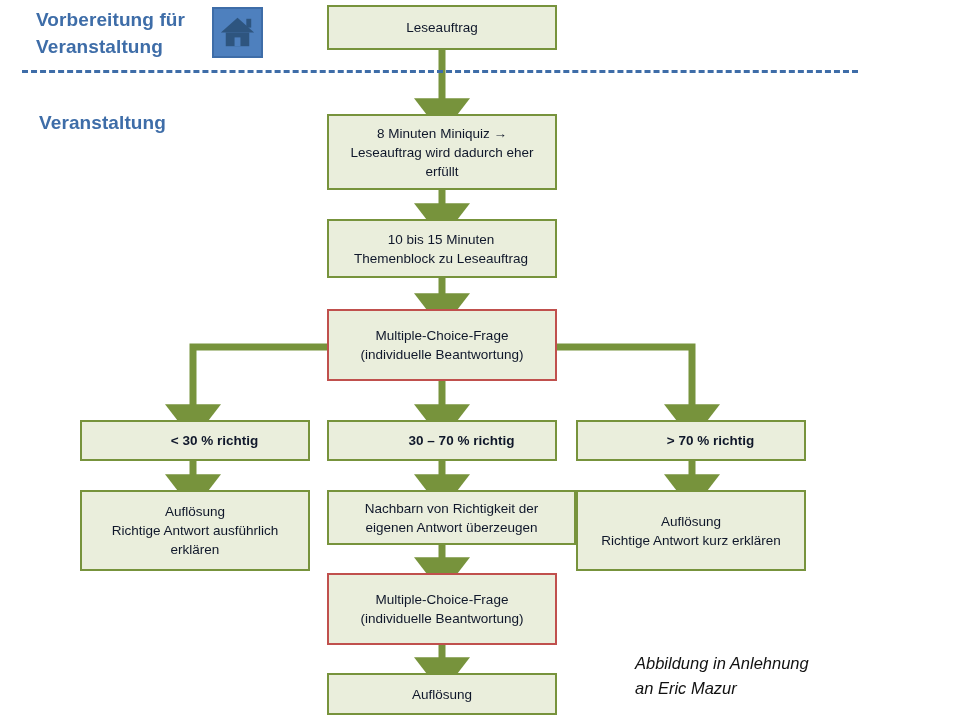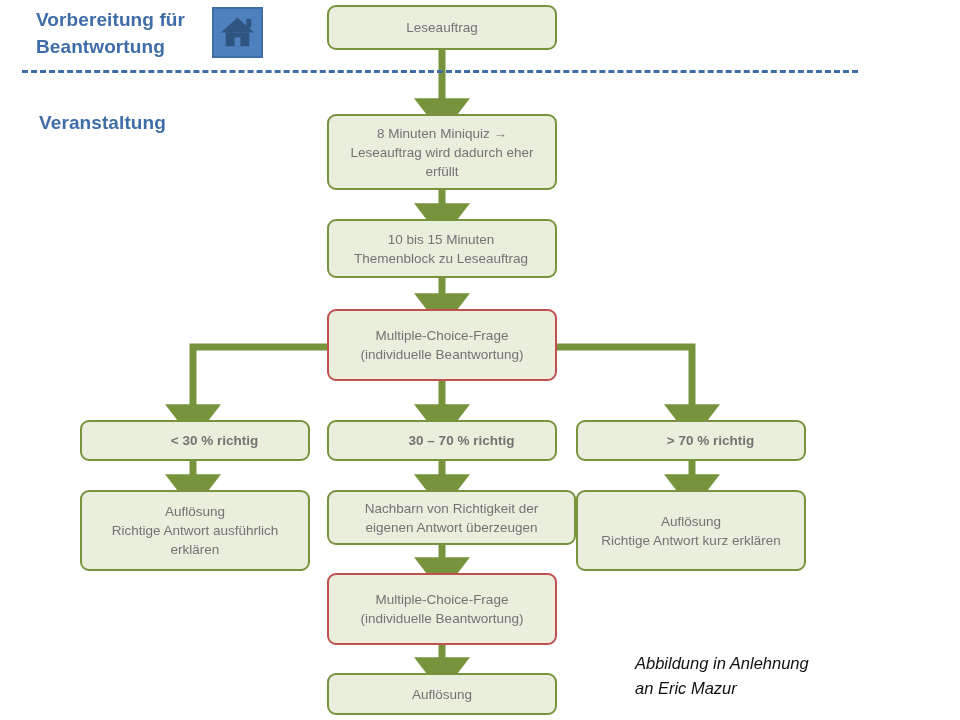--- a/index.html
+++ b/index.html
@@ -51,26 +51,26 @@
     width: 836px; height: 0;
     border-top: 3px dashed #3E6DA8;
   }
 
   
   .node {
     position: absolute;
     box-sizing: border-box;
     background: #EAEEDC;
     border: 2px solid #77933C;
-    border-radius: 9px;
+    border-radius: 0;
     display: flex;
     align-items: center;
     justify-content: center;
     text-align: center;
-    color: #737373;
+    color: #0f172a;
     font-size: 13.5px;
     line-height: 19px;
     padding: 2px 8px;
     white-space: pre-line;
   }
   .node.mc {
     border-color: #C0504D;
     font-weight: normal;
     font-size: 13.5px;
   }
@@ -103,21 +103,21 @@
     <path d="M442,461 L442,477"></path>
     <path d="M692,461 L692,477"></path>
 
     <path d="M442,545 L442,560"></path>
 
     <path d="M442,645 L442,660"></path>
   </g>
 </svg>
 
 <div class="phase-label" id="phase-prep">Vorbereitung für
-Beantwortung</div>
+Veranstaltung</div>
 
 <div id="home-icon">
   <svg viewBox="0 0 48 48" xmlns="http://www.w3.org/2000/svg" aria-hidden="true">
     <path d="M33 10 h5 v9 h-5 z" fill="#2E557F"></path>
     <path d="M24 9 L7 24 h34 z" fill="#2E557F"></path>
     <path d="M12 24 h24 v14 H12 z" fill="#2E557F"></path>
     <path d="M21 29 h6 v9 h-6 z" fill="#4E80BE"></path>
   </svg>
 </div>
 

